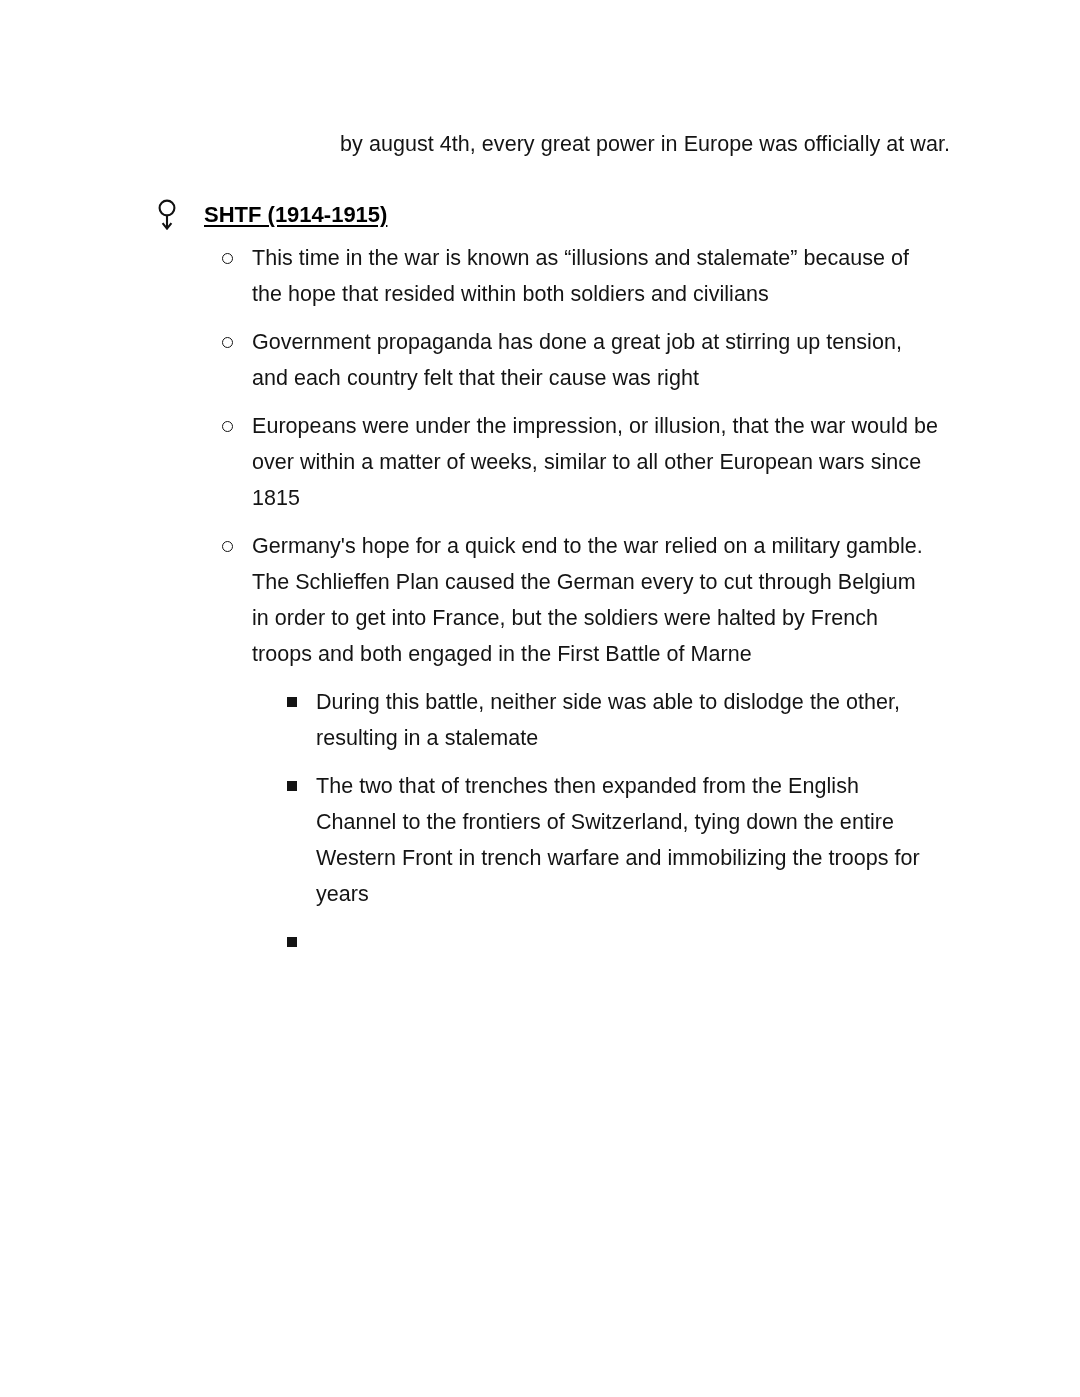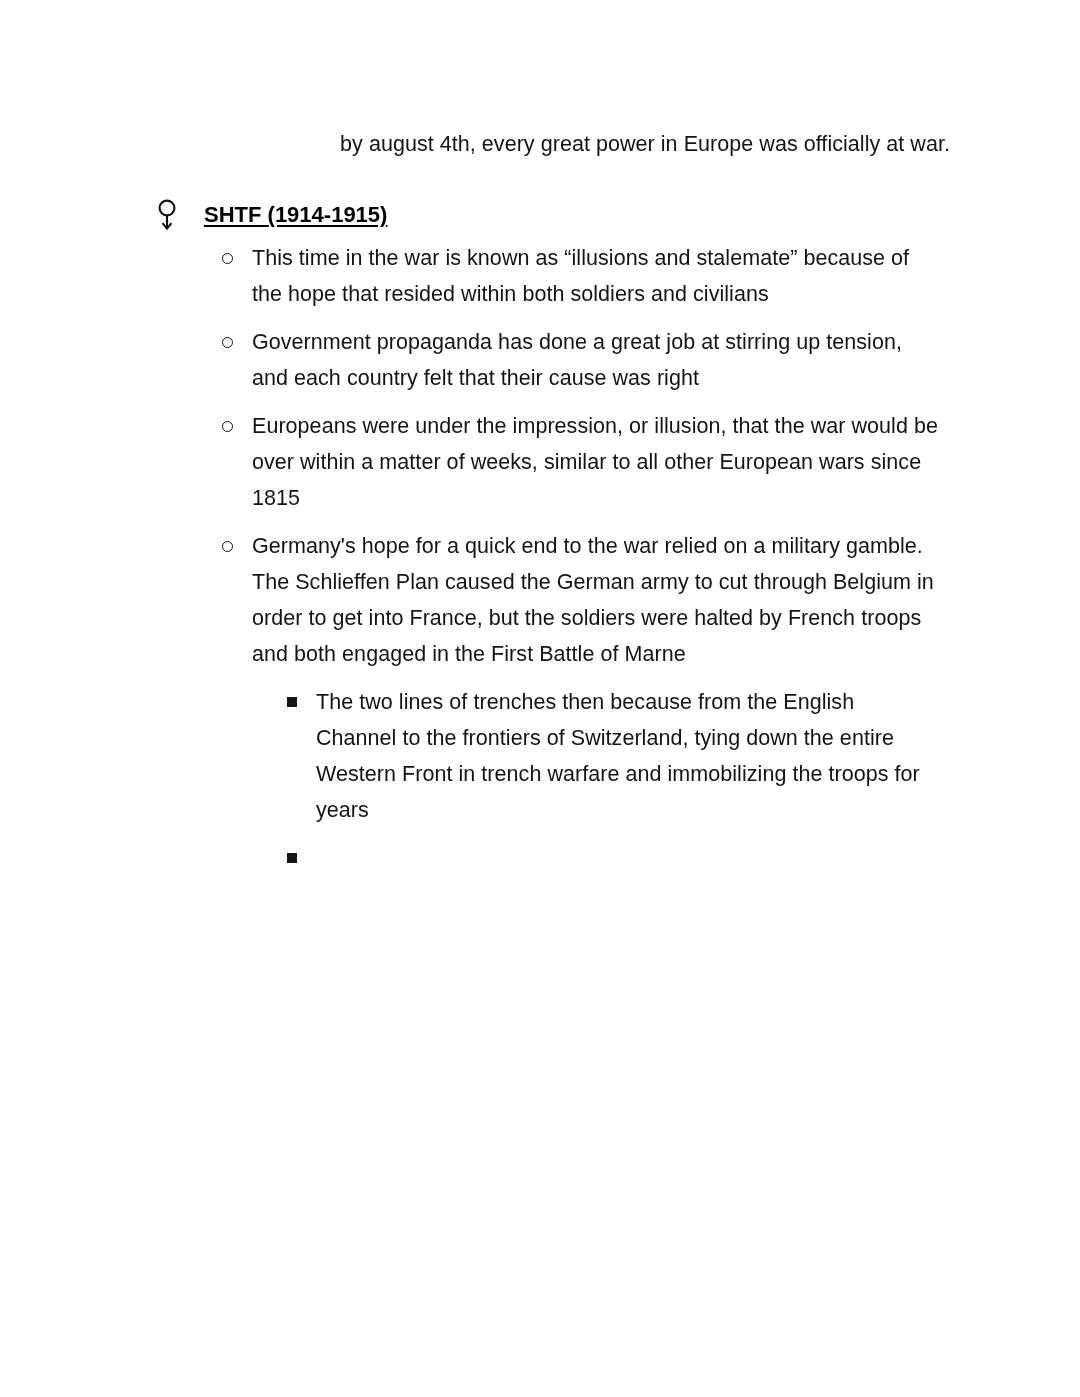--- a/index.html
+++ b/index.html
@@ -162,27 +162,31 @@
         <span class="bullet-text txt">Government propaganda has done a great job at stirring up tension, and each country felt that their cause was right</span>
       </div>
 
       <div class="bullet-row lvl1">
         <span class="marker"><span class="ring"></span></span>
         <span class="bullet-text txt">Europeans were under the impression, or illusion, that the war would be over within a matter of weeks, similar to all other European wars since 1815</span>
       </div>
 
       <div class="bullet-row lvl1">
         <span class="marker"><span class="ring"></span></span>
-        <span class="bullet-text txt">Germany's hope for a quick end to the war relied on a military gamble. The Schlieffen Plan caused the German army to cut through Belgium in order to get into France, but the soldiers were halted by French troops and both engaged in the First Battle of Marne</span>
+        <span class="bullet-text txt">Germany's hope for a quick end to the war relied on a military gamble. The Schlieffen Plan caused the German every to cut through Belgium in order to get into France, but the soldiers were halted by French troops and both engaged in the First Battle of Marne</span>
       </div>
-
 
       <div class="bullet-row lvl2">
         <span class="marker"><span class="sq"></span></span>
-        <span class="bullet-text txt">The two lines of trenches then because from the English Channel to the frontiers of Switzerland, tying down the entire Western Front in trench warfare and immobilizing the troops for years</span>
+        <span class="bullet-text txt">During this battle, neither side was able to dislodge the other, resulting in a stalemate</span>
+      </div>
+
+      <div class="bullet-row lvl2">
+        <span class="marker"><span class="sq"></span></span>
+        <span class="bullet-text txt">The two that of trenches then expanded from the English Channel to the frontiers of Switzerland, tying down the entire Western Front in trench warfare and immobilizing the troops for years</span>
       </div>
 
 
 
       <div class="bullet-row lvl2">
         <span class="marker"><span class="sq"></span></span>
       </div>
 
     </div>
   </div>

